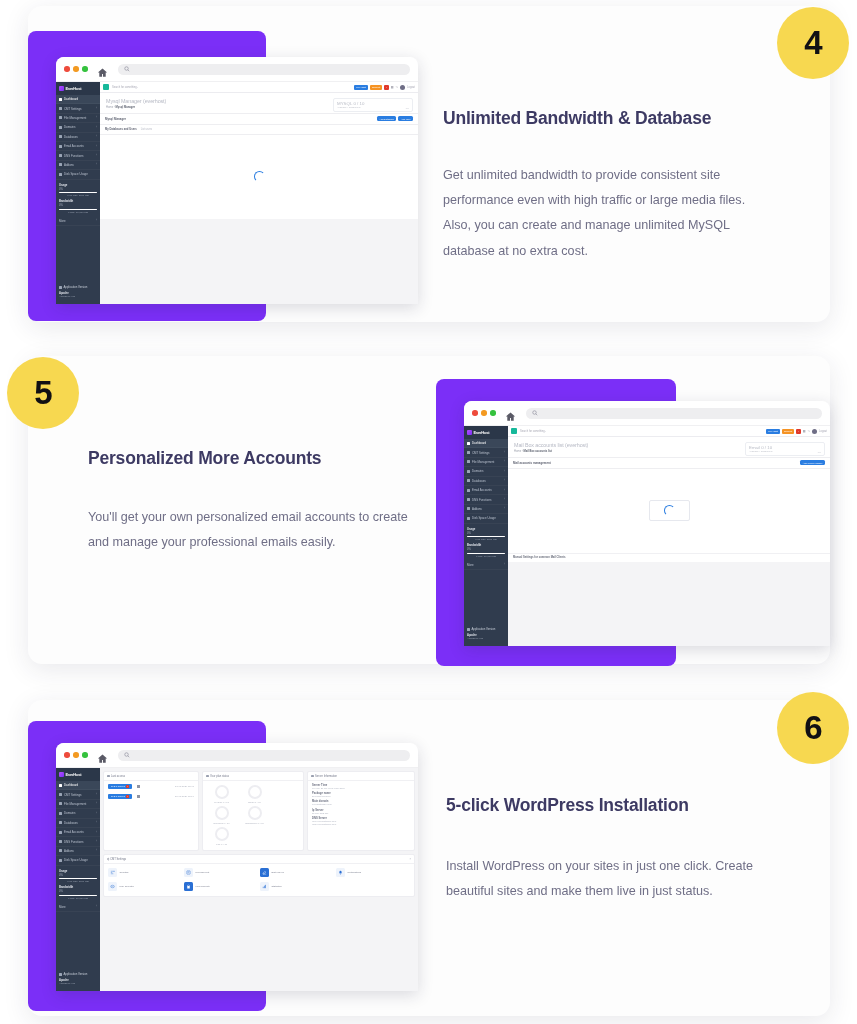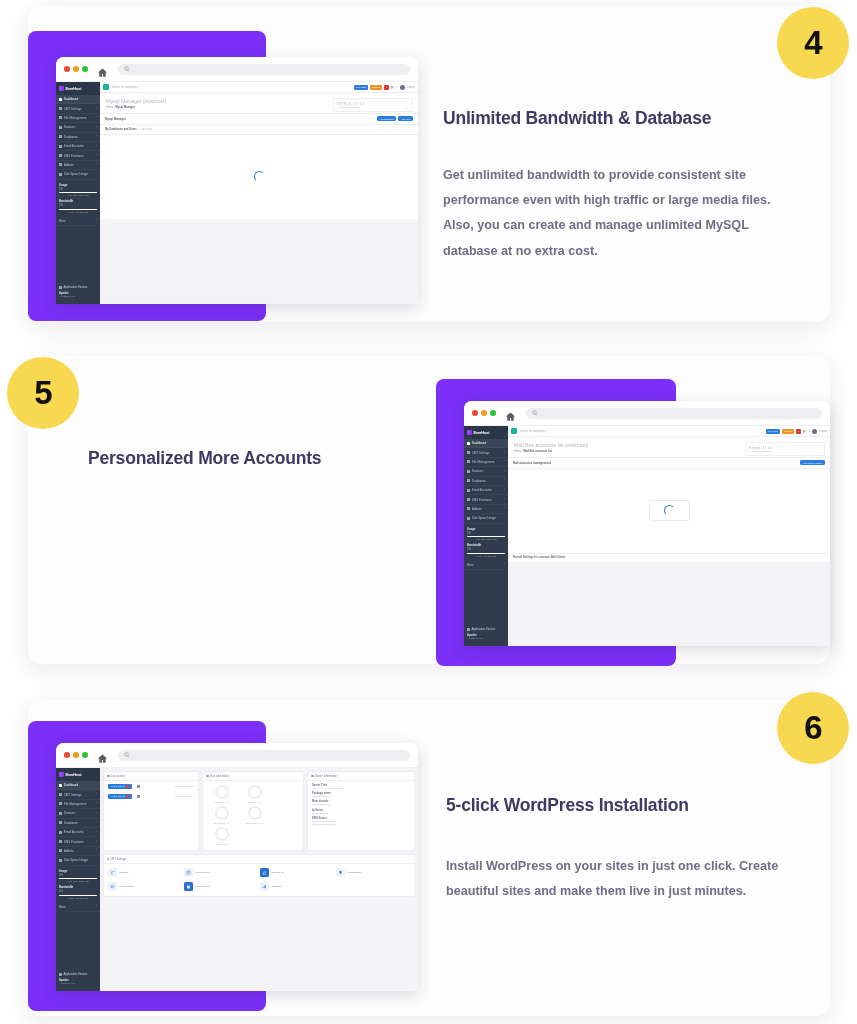--- a/index.html
+++ b/index.html
@@ -53,21 +53,21 @@
   .txt { position: absolute; z-index: 6; }
   #txt-4 { left: 443px; top: 108px; width: 330px; }
   #txt-5 { left: 88px;  top: 448px; width: 320px; }
   #txt-6 { left: 446px; top: 795px; width: 340px; }
   .feat-title {
     font-size: 17.5px; font-weight: bold; color: #3d3a63;
     letter-spacing: -0.2px; margin-bottom: 34px;
   }
   #txt-5 .feat-title { margin-bottom: 36px; }
   #txt-6 .feat-title { margin-bottom: 38px; }
-  .feat-body { font-size: 12.6px; color: #6f6e86; line-height: 2.0; font-weight: bold; }
+  .feat-body { font-size: 12.6px; color: #6f6e86; line-height: 2.0; }
 
   
   .mock {
     position: absolute;
     background: #f4f4f5;
     border-radius: 8px 8px 0 0;
     overflow: hidden;
     box-shadow: 0 4px 16px rgba(30,30,60,0.16);
     z-index: 8;
   }
@@ -491,20 +491,21 @@
         <div class="sub-strip">
           <span>Manual Settings for common Mail Clients</span>
         </div>
         <div class="filler"></div>
       </div>
     </div>
   </div>
 
   <div class="txt" id="txt-5">
     <div class="feat-title">Personalized More Accounts</div>
+    <div class="feat-body">You'll get your own personalized email accounts to create and manage your professional emails easily.</div>
   </div>
 
   <div class="card" id="card-6"></div>
   <div class="slab" id="slab-6"></div>
   <div class="badge" id="badge-6">6</div>
 
   <div class="mock" id="mock-6">
     <div class="brow-bar">
       <div class="dots">
         <span class="dot r"></span>
@@ -734,16 +735,16 @@
             </div>
           </div>
         </div>
         <div class="filler"></div>
       </div>
     </div>
   </div>
 
   <div class="txt" id="txt-6">
     <div class="feat-title">5-click WordPress Installation</div>
-    <div class="feat-body">Install WordPress on your sites in just one click. Create beautiful sites and make them live in just minutes.</div>
+    <div class="feat-body">Install WordPress on your sites in just one click. Create beautiful sites and make them live in just status.</div>
   </div>
 
 </div>
 
 </body></html>

